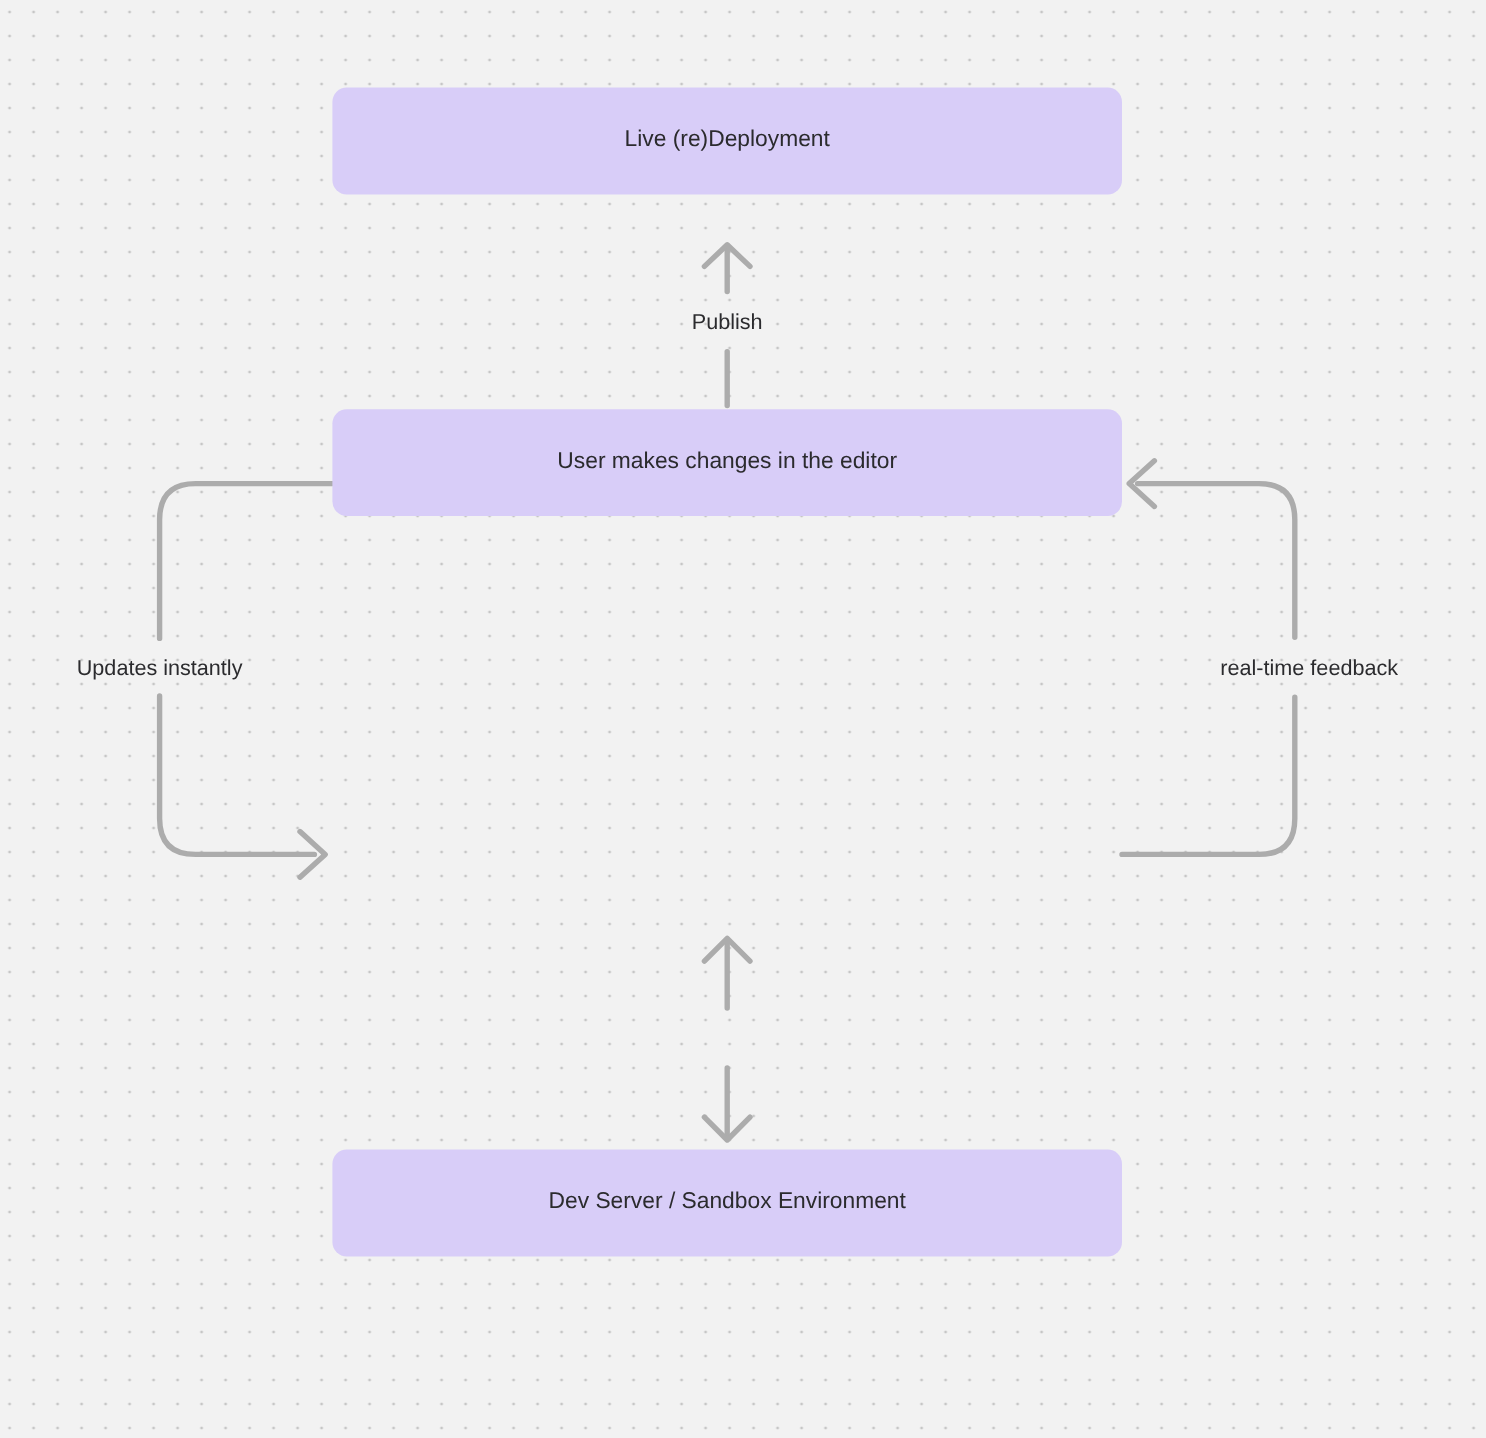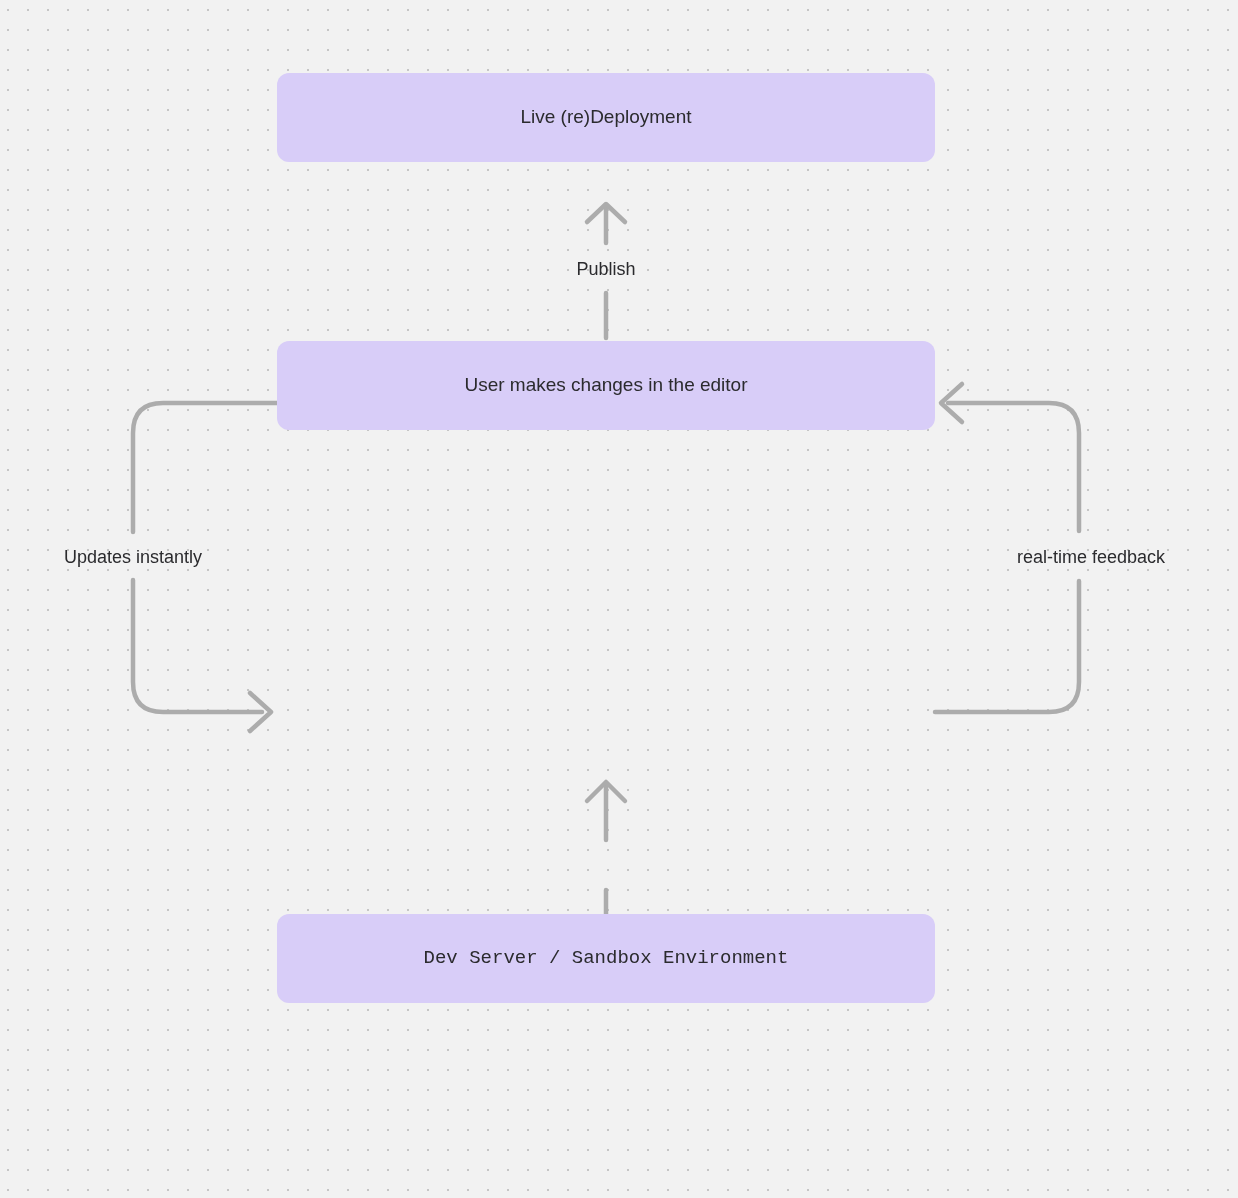--- a/index.html
+++ b/index.html
@@ -95,21 +95,21 @@
 
   <div class="node" style="top: 73px;">
     <span class="node-label">Live (re)Deployment</span>
   </div>
 
   <div class="node" style="top: 341px;">
     <span class="node-label">User makes changes in the editor</span>
   </div>
 
 
-  <div class="node" style="top: 914px; font-family: Liberation Mono, monospace;">
+  <div class="node" style="top: 958px;">
     <span class="node-label">Dev Server / Sandbox Environment</span>
   </div>
 
   <div class="edge-label" style="left: 606px; top: 269px;">Publish</div>
 
   <div class="edge-label" style="left: 133px; top: 557px; text-align: right;">Updates instantly</div>
 
   <div class="edge-label" style="left: 1079px; top: 557px; margin-left: 12px;">real-time feedback</div>
 
 

